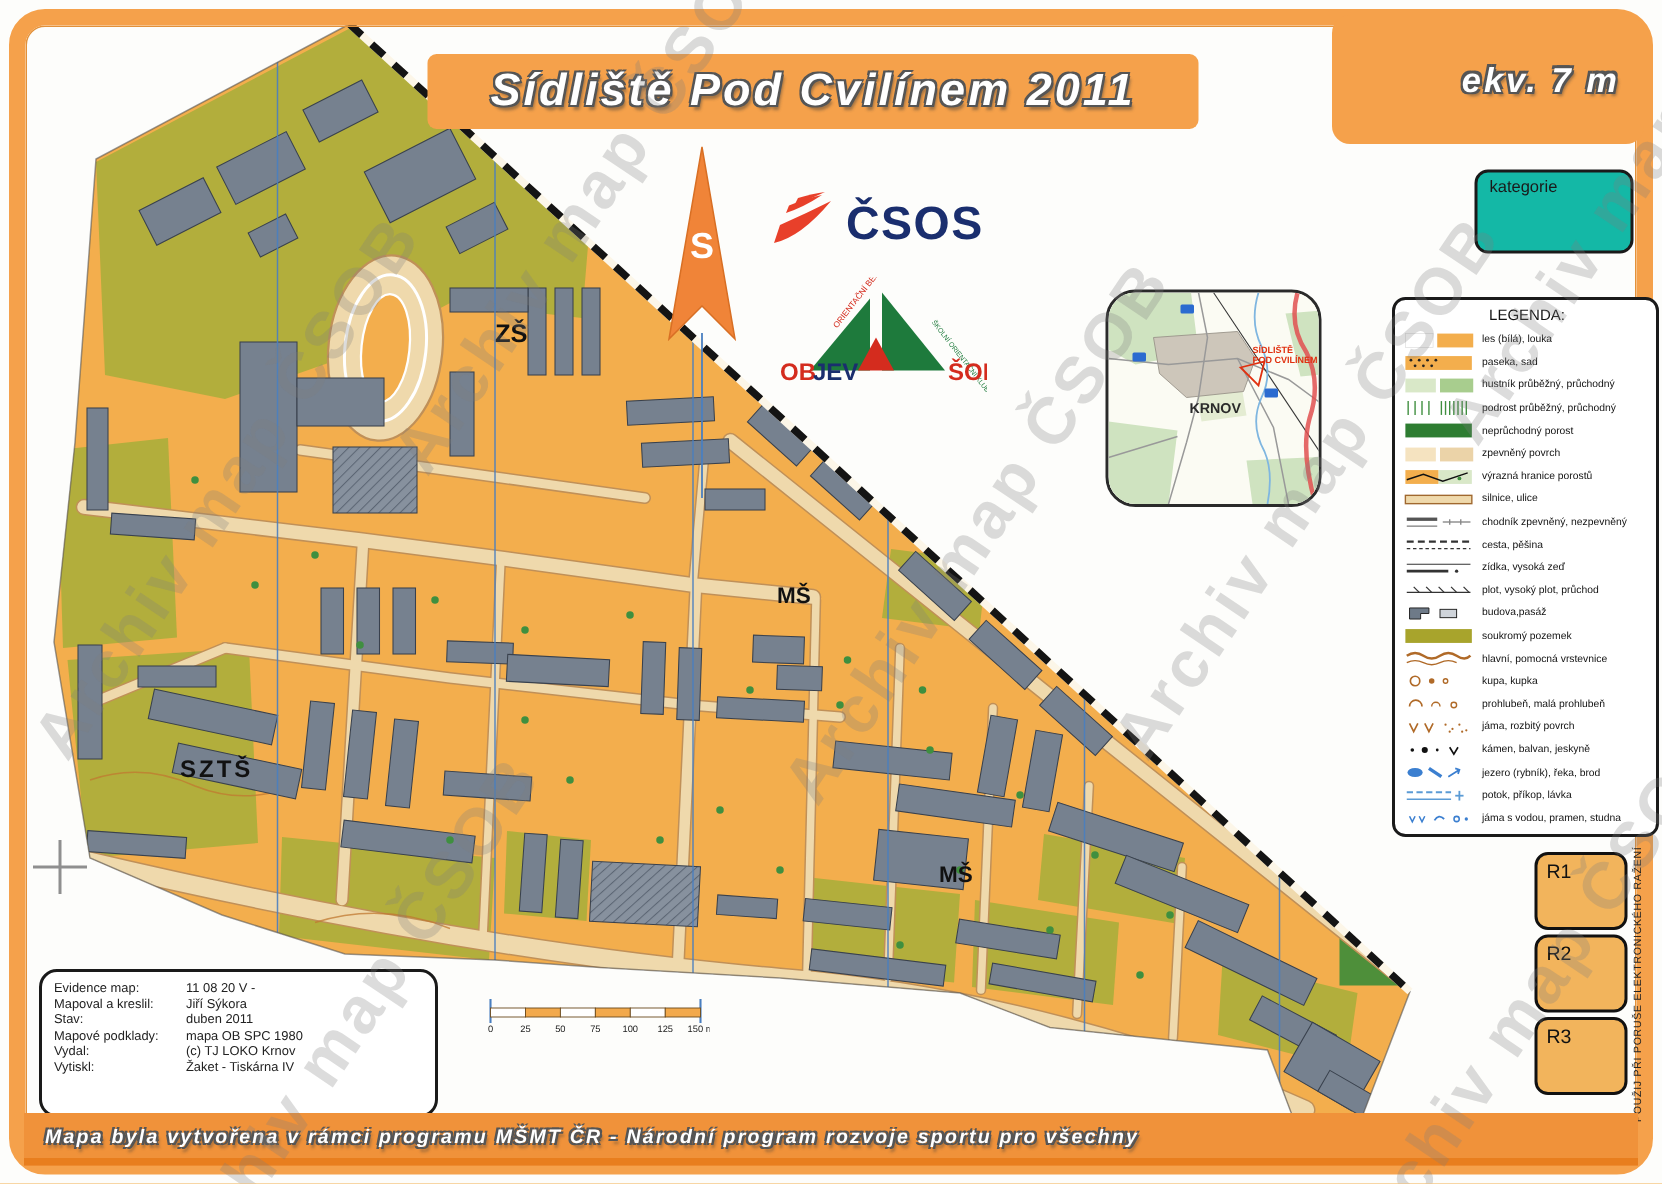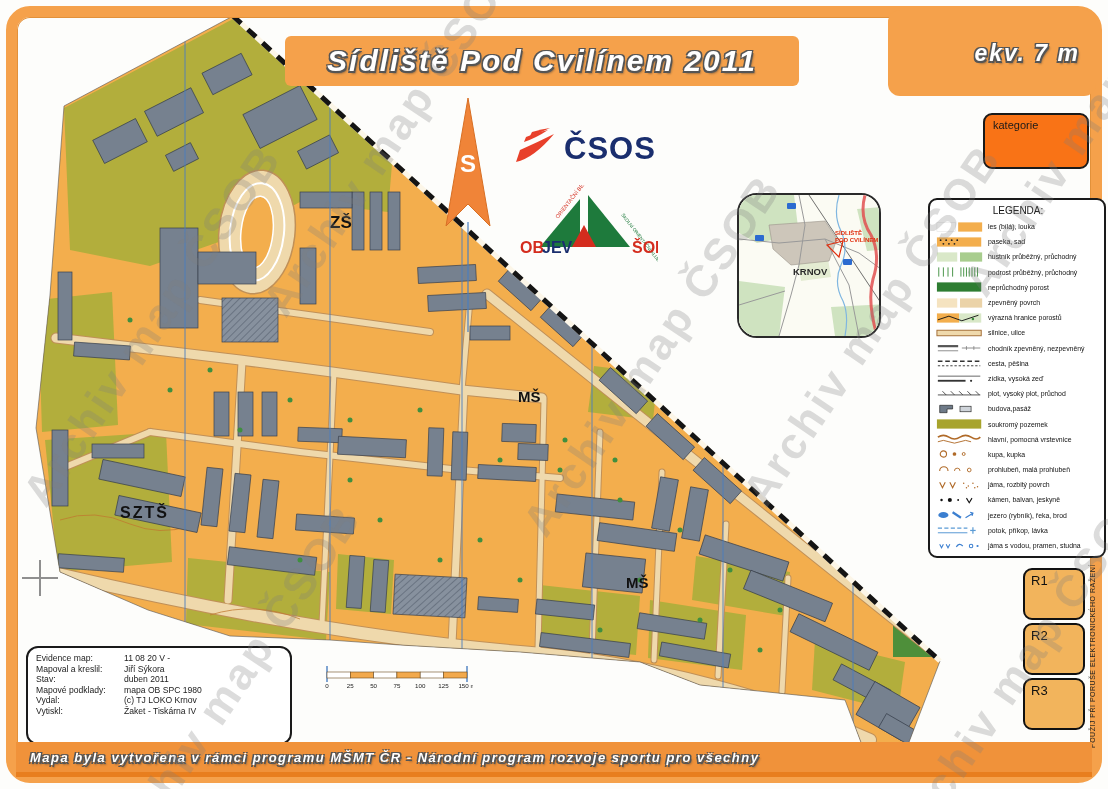--- a/index.html
+++ b/index.html
@@ -22,21 +22,21 @@
   }
   .titlebar span{font-size:30px;letter-spacing:2px;white-space:nowrap;}
   .scalebox{
     left:888px;top:10px;width:208px;height:86px;background:#F5A14B;border-radius:12px;
     display:flex;flex-direction:column;align-items:flex-end;justify-content:center;
     padding-right:16px;box-sizing:border-box;z-index:10;
   }
   .scalebox .l1{font-size:27px;letter-spacing:3px;}
   .scalebox .l2{font-size:23px;letter-spacing:2px;}
   .kategorie{
-    left:983px;top:113px;width:106px;height:56px;background:#f97316;
+    left:983px;top:113px;width:106px;height:56px;background:#14b8a6;
     border:2px solid #1a1a1a;border-radius:9px;z-index:10;box-sizing:border-box;
     font-size:11px;color:#1a1a1a;padding:4px 0 0 8px;
   }
   .legendbox{
     left:928px;top:198px;width:178px;height:360px;background:#fff;
     border:2px solid #1a1a1a;border-radius:9px;z-index:10;box-sizing:border-box;
     padding:5px 4px 3px 6px;
   }
   .legendbox .ltitle{font-size:10px;color:#111;text-align:center;margin-bottom:3px;}
   .lrow{display:flex;align-items:center;height:15.2px;}

